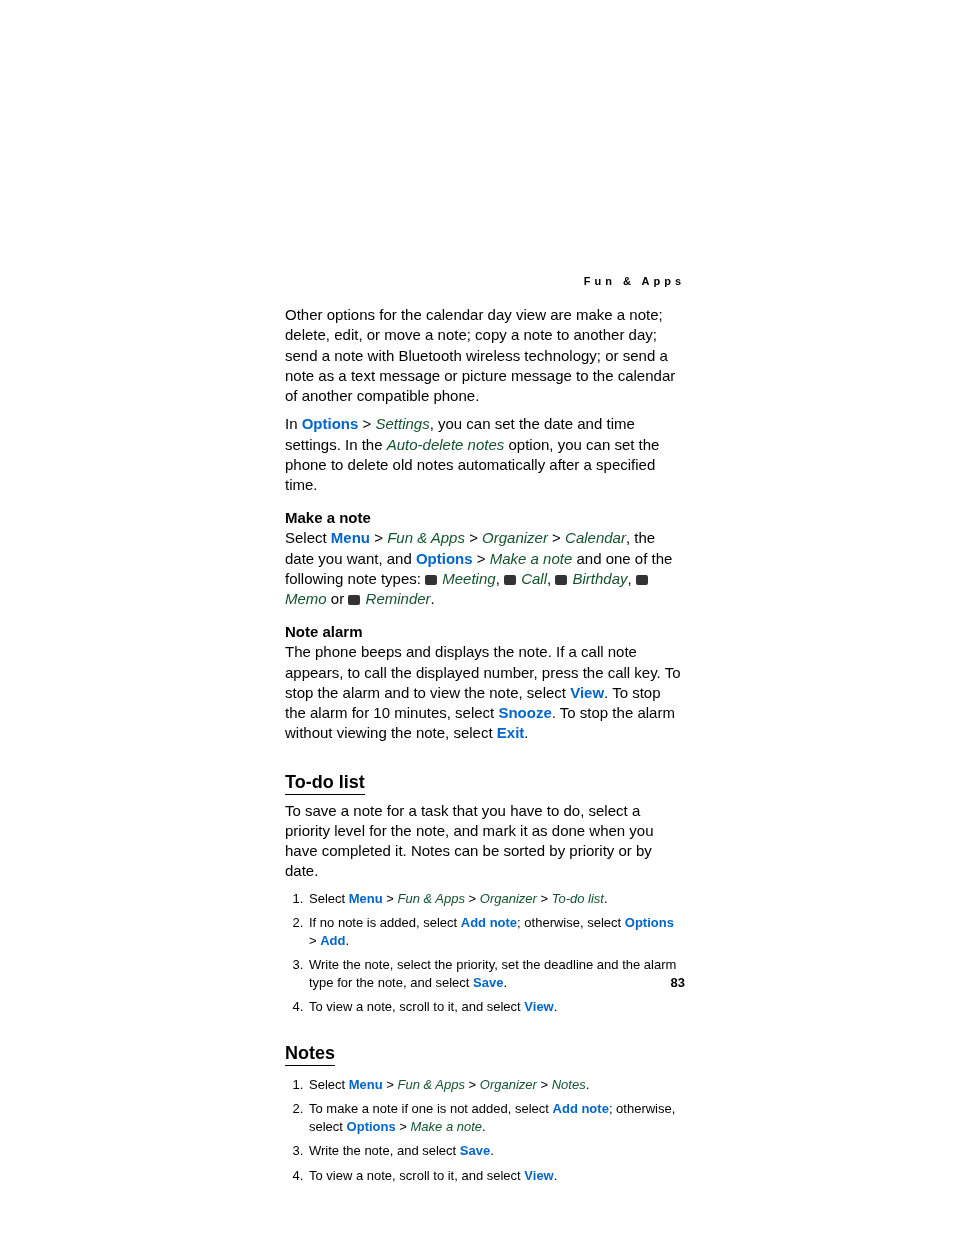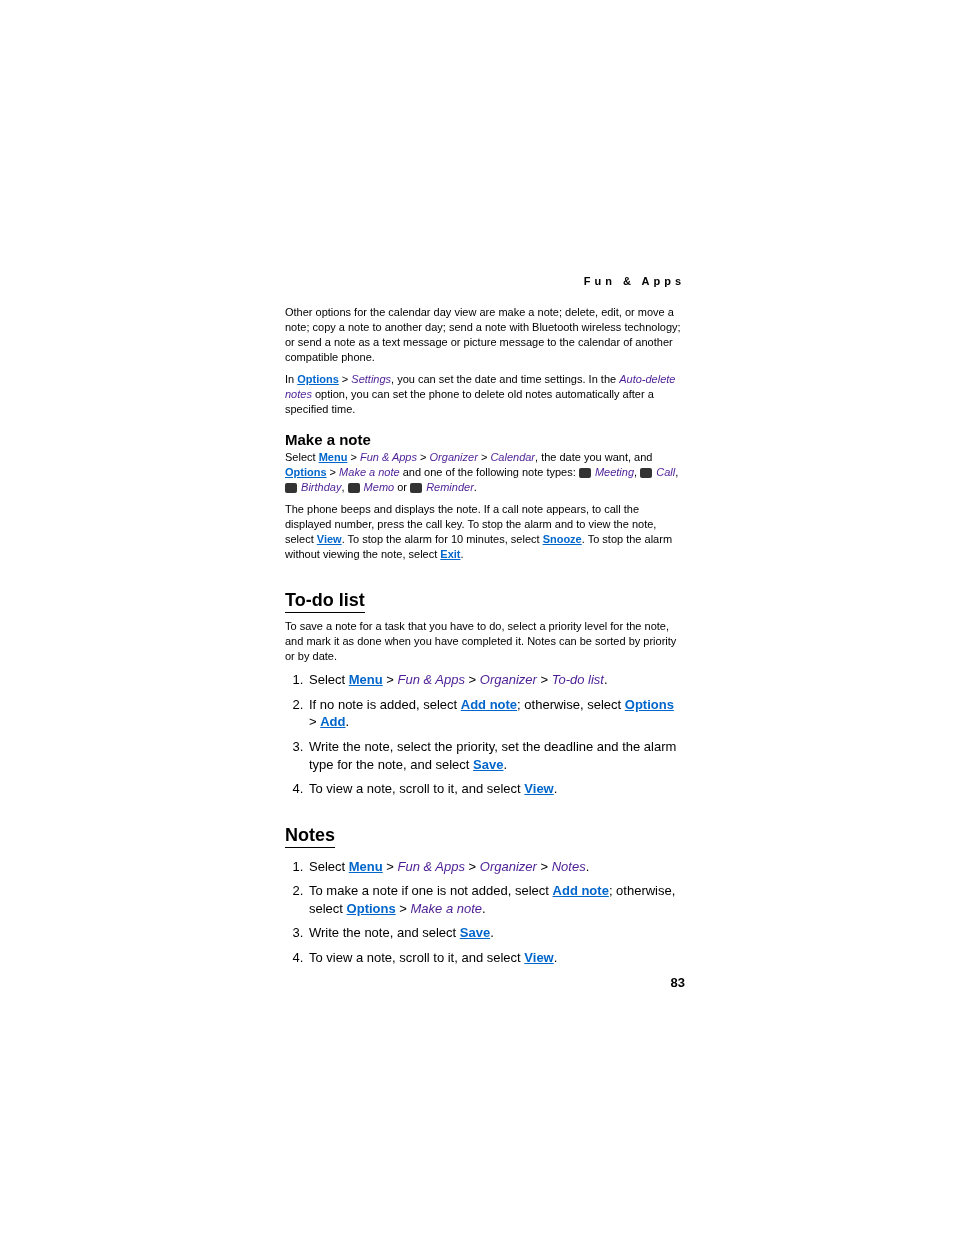--- a/index.html
+++ b/index.html
@@ -20,26 +20,26 @@
   }
   .breadcrumb {
     font-size: 11px;
     letter-spacing: 4px;
     font-weight: bold;
     text-align: right;
     margin-bottom: 18px;
     font-family: Arial, sans-serif;
   }
   p {
-    font-size: 11px;
+    font-size: 15px;
     line-height: 1.35;
     margin: 0 0 8px 0;
   }
-  .linkb { color: #0066cc; font-weight: bold; text-decoration: underline; }
-  .linki { color: #4c1d95; font-style: italic; }
+  .linkb { color: #0066cc; font-weight: bold; }
+  .linki { color: #14532d; font-style: italic; }
   h3 {
     font-size: 15px;
     font-weight: bold;
     margin: 14px 0 2px 0;
   }
   h2 {
     font-size: 18px;
     font-weight: bold;
     margin: 20px 0 6px 0;
     border-bottom: 1px solid #000;
@@ -84,20 +84,21 @@
 
   <p>
     <span>In </span><span class="linkb">Options</span><span> &gt; </span><span class="linki">Settings</span><span>, you can set the date and time settings. In the </span><span class="linki">Auto-delete notes</span><span> option, you can set the phone to delete old notes automatically after a specified time.</span>
   </p>
 
   <h3>Make a note</h3>
   <p>
     <span>Select </span><span class="linkb">Menu</span><span> &gt; </span><span class="linki">Fun &amp; Apps</span><span> &gt; </span><span class="linki">Organizer</span><span> &gt; </span><span class="linki">Calendar</span><span>, the date you want, and </span><span class="linkb">Options</span><span> &gt; </span><span class="linki">Make a note</span><span> and one of the following note types: </span><span class="icon"></span> <span class="linki">Meeting</span><span>, </span><span class="icon"></span> <span class="linki">Call</span><span>, </span><span class="icon"></span> <span class="linki">Birthday</span><span>, </span><span class="icon"></span> <span class="linki">Memo</span><span> or </span><span class="icon"></span> <span class="linki">Reminder</span><span>.</span>
   </p>
 
+  <h3>Note alarm</h3>
   <p>
     <span>The phone beeps and displays the note. If a call note appears, to call the displayed number, press the call key. To stop the alarm and to view the note, select </span><span class="linkb">View</span><span>. To stop the alarm for 10 minutes, select </span><span class="linkb">Snooze</span><span>. To stop the alarm without viewing the note, select </span><span class="linkb">Exit</span><span>.</span>
   </p>
 
   <h2>To-do list</h2>
   <p>To save a note for a task that you have to do, select a priority level for the note, and mark it as done when you have completed it. Notes can be sorted by priority or by date.</p>
 
   <ol>
     <li>
       <span>Select </span><span class="linkb">Menu</span><span> &gt; </span><span class="linki">Fun &amp; Apps</span><span> &gt; </span><span class="linki">Organizer</span><span> &gt; </span><span class="linki">To-do list</span><span>.</span>

